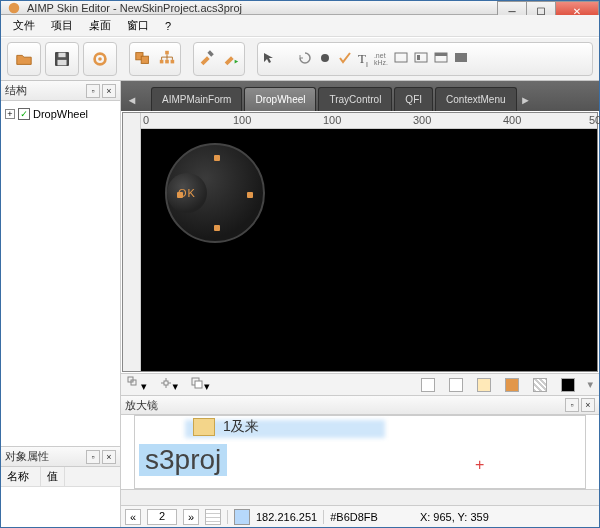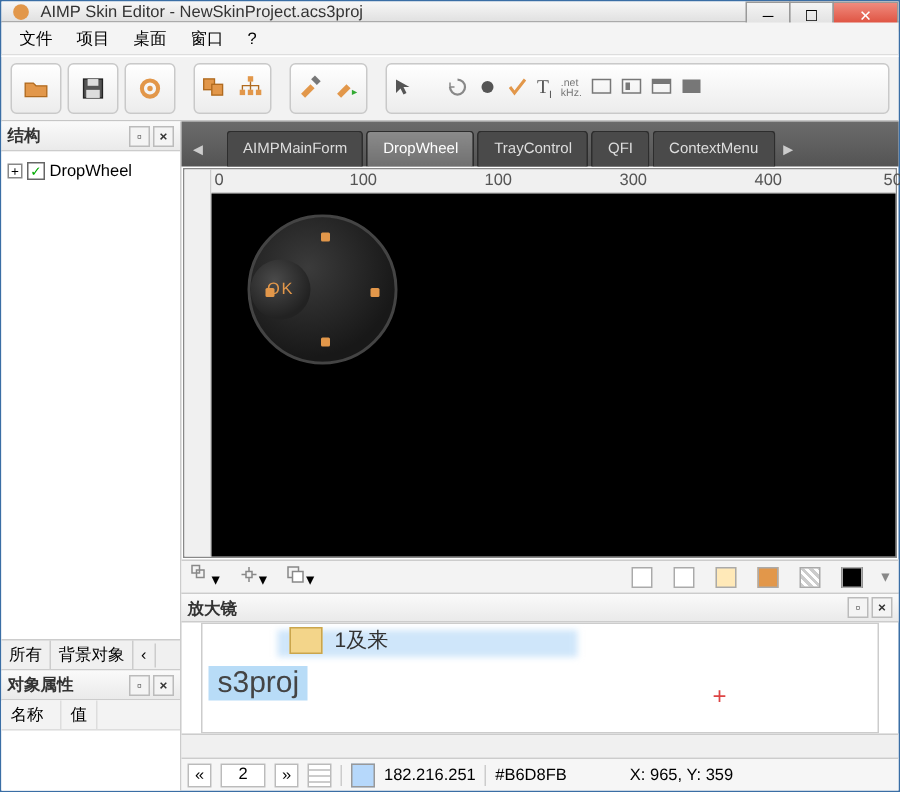--- a/index.html
+++ b/index.html
@@ -12,21 +12,21 @@
 .win-btn{width:30px;height:20px;margin-top:0;display:flex;align-items:center;justify-content:center;border:1px solid #999;margin-left:-1px;background:linear-gradient(#f4f4f4,#dcdcdc);font-size:10px}
 .win-btn.close{background:linear-gradient(#f08b7e,#d9402d);color:#fff;width:44px}
 .menubar{height:22px;background:#f4f4f4;display:flex;align-items:center;padding:0 4px;border-bottom:1px solid #ddd}
 .menubar span{padding:2px 8px}
 .toolbar{height:44px;background:#f2f2f2;border-top:1px solid #fff;border-bottom:1px solid #c6c6c6;display:flex;align-items:center;padding:0 6px;gap:4px}
 .tbtn{width:34px;height:34px;border:1px solid #c9c9c9;border-radius:4px;background:linear-gradient(#fff,#ececec);display:flex;align-items:center;justify-content:center}
 .tgroup{height:34px;border:1px solid #c9c9c9;border-radius:4px;background:linear-gradient(#fff,#ececec);display:flex;align-items:center;padding:0 4px;gap:6px}
 .tsep{width:4px}
 .body{flex:1;display:flex;min-height:0}
 .leftcol{width:120px;border-right:1px solid #ccc;display:flex;flex-direction:column;background:#f7f7f7}
-.panel-hd{height:20px;background:linear-gradient(#fafafa,#eaeaea);border-bottom:1px solid #ccc;display:flex;align-items:center;padding:0 4px;font-weight:bold;color:#333}
+.panel-hd{height:20px;background:linear-gradient(#fafafa,#eaeaea);border-bottom:1px solid #ccc;display:flex;align-items:center;padding:0 4px;font-weight:normal;color:#333}
 .panel-hd .sp{flex:1}
 .panel-hd .mini{width:14px;height:14px;border:1px solid #bbb;margin-left:2px;display:flex;align-items:center;justify-content:center;font-size:9px;background:#f4f4f4}
 .tree{flex:1;background:#fff;padding:4px;overflow:hidden}
 .tree-row{display:flex;align-items:center;gap:3px;height:18px}
 .tree-exp{width:10px;height:10px;border:1px solid #888;display:flex;align-items:center;justify-content:center;font-size:9px;line-height:1}
 .tree-cb{width:12px;height:12px;border:1px solid #666;background:#fff;display:flex;align-items:center;justify-content:center;font-size:9px;color:#0a0}
 .left-tabs{height:20px;border-top:1px solid #ccc;display:flex;align-items:center;background:#f0f0f0}
 .left-tabs span{padding:2px 5px;border-right:1px solid #ccc}
 .proppanel{border-top:1px solid #ccc}
 .propgrid{height:60px;background:#fff}
@@ -46,21 +46,21 @@
 .vr{width:18px;background:#f0f0f0;border-right:1px solid #ccc}
 .wheel{position:absolute;left:24px;top:14px;width:100px;height:100px;border-radius:50%;background:radial-gradient(circle at 40% 35%,#3b3b3b,#181818 70%);border:2px solid #444;display:flex;align-items:center;justify-content:flex-start}
 .wheel-inner{width:40px;height:40px;border-radius:50%;background:radial-gradient(circle at 40% 35%,#4a4a4a,#222 70%);display:flex;align-items:center;justify-content:center;color:#e2974a;font-size:9px;letter-spacing:1px}
 .wd{position:absolute;width:6px;height:6px;background:#e2974a;border-radius:1px}
 .opt-row{height:22px;border-top:1px solid #ccc;background:#f3f3f3;display:flex;align-items:center;padding:0 6px;gap:12px}
 .opt-row .sp{flex:1}
 .opt-sq{width:14px;height:14px;border:1px solid #aaa;background:#fff;margin-left:2px}
 .mag-hd{height:20px;border-top:1px solid #ccc}
 .mag-body{height:74px;background:#fff;border:1px solid #ccc;margin:0 13px;position:relative;overflow:hidden}
 .mag-body .blur1{position:absolute;left:50px;top:4px;width:200px;height:18px;background:#cfe6fa;filter:blur(2px)}
-.mag-body .txt{position:absolute;left:4px;top:28px;font-size:20px;color:#444;background:#b8dcf7;padding:0 6px}
+.mag-body .txt{position:absolute;left:4px;top:28px;font-size:28px;color:#444;background:#b8dcf7;padding:0 6px}
 .mag-body .cross{position:absolute;left:340px;top:40px;color:#d44;font-size:16px}
 .statusbar-top{height:16px;border-top:1px solid #ccc;background:#f0f0f0}
 .statusbar{height:22px;border-top:1px solid #ccc;display:flex;align-items:center;background:#f6f6f6;padding:0 4px;gap:6px}
 .statusbar .sb-btn{width:16px;height:16px;border:1px solid #bbb;display:flex;align-items:center;justify-content:center;background:#fff}
 .statusbar .zoom{width:30px;height:16px;border:1px solid #bbb;background:#fff;text-align:center}
 .statusbar .sw{width:16px;height:16px;border:1px solid #999;background:#b6d8fb}
 .sep-v{width:1px;height:14px;background:#ccc}
 .svg-ic{width:18px;height:18px}
 .sm-ic{width:14px;height:14px}
 </style>
@@ -177,25 +177,20 @@
         <span class="sp"></span>
         <span class="mini">▫</span>
         <span class="mini">×</span>
       </div>
       <div class="tree">
         <div class="tree-row">
           <span class="tree-exp">+</span>
           <span class="tree-cb">✓</span>
           <span>DropWheel</span>
         </div>
-      </div>
-      <div class="left-tabs">
-        <span>所有</span>
-        <span>背景对象</span>
-        <span>‹</span>
       </div>
       <div class="proppanel">
         <div class="panel-hd">
           <span>对象属性</span>
           <span class="sp"></span>
           <span class="mini">▫</span>
           <span class="mini">×</span>
         </div>
         <div class="propgrid">
           <div class="gh">

